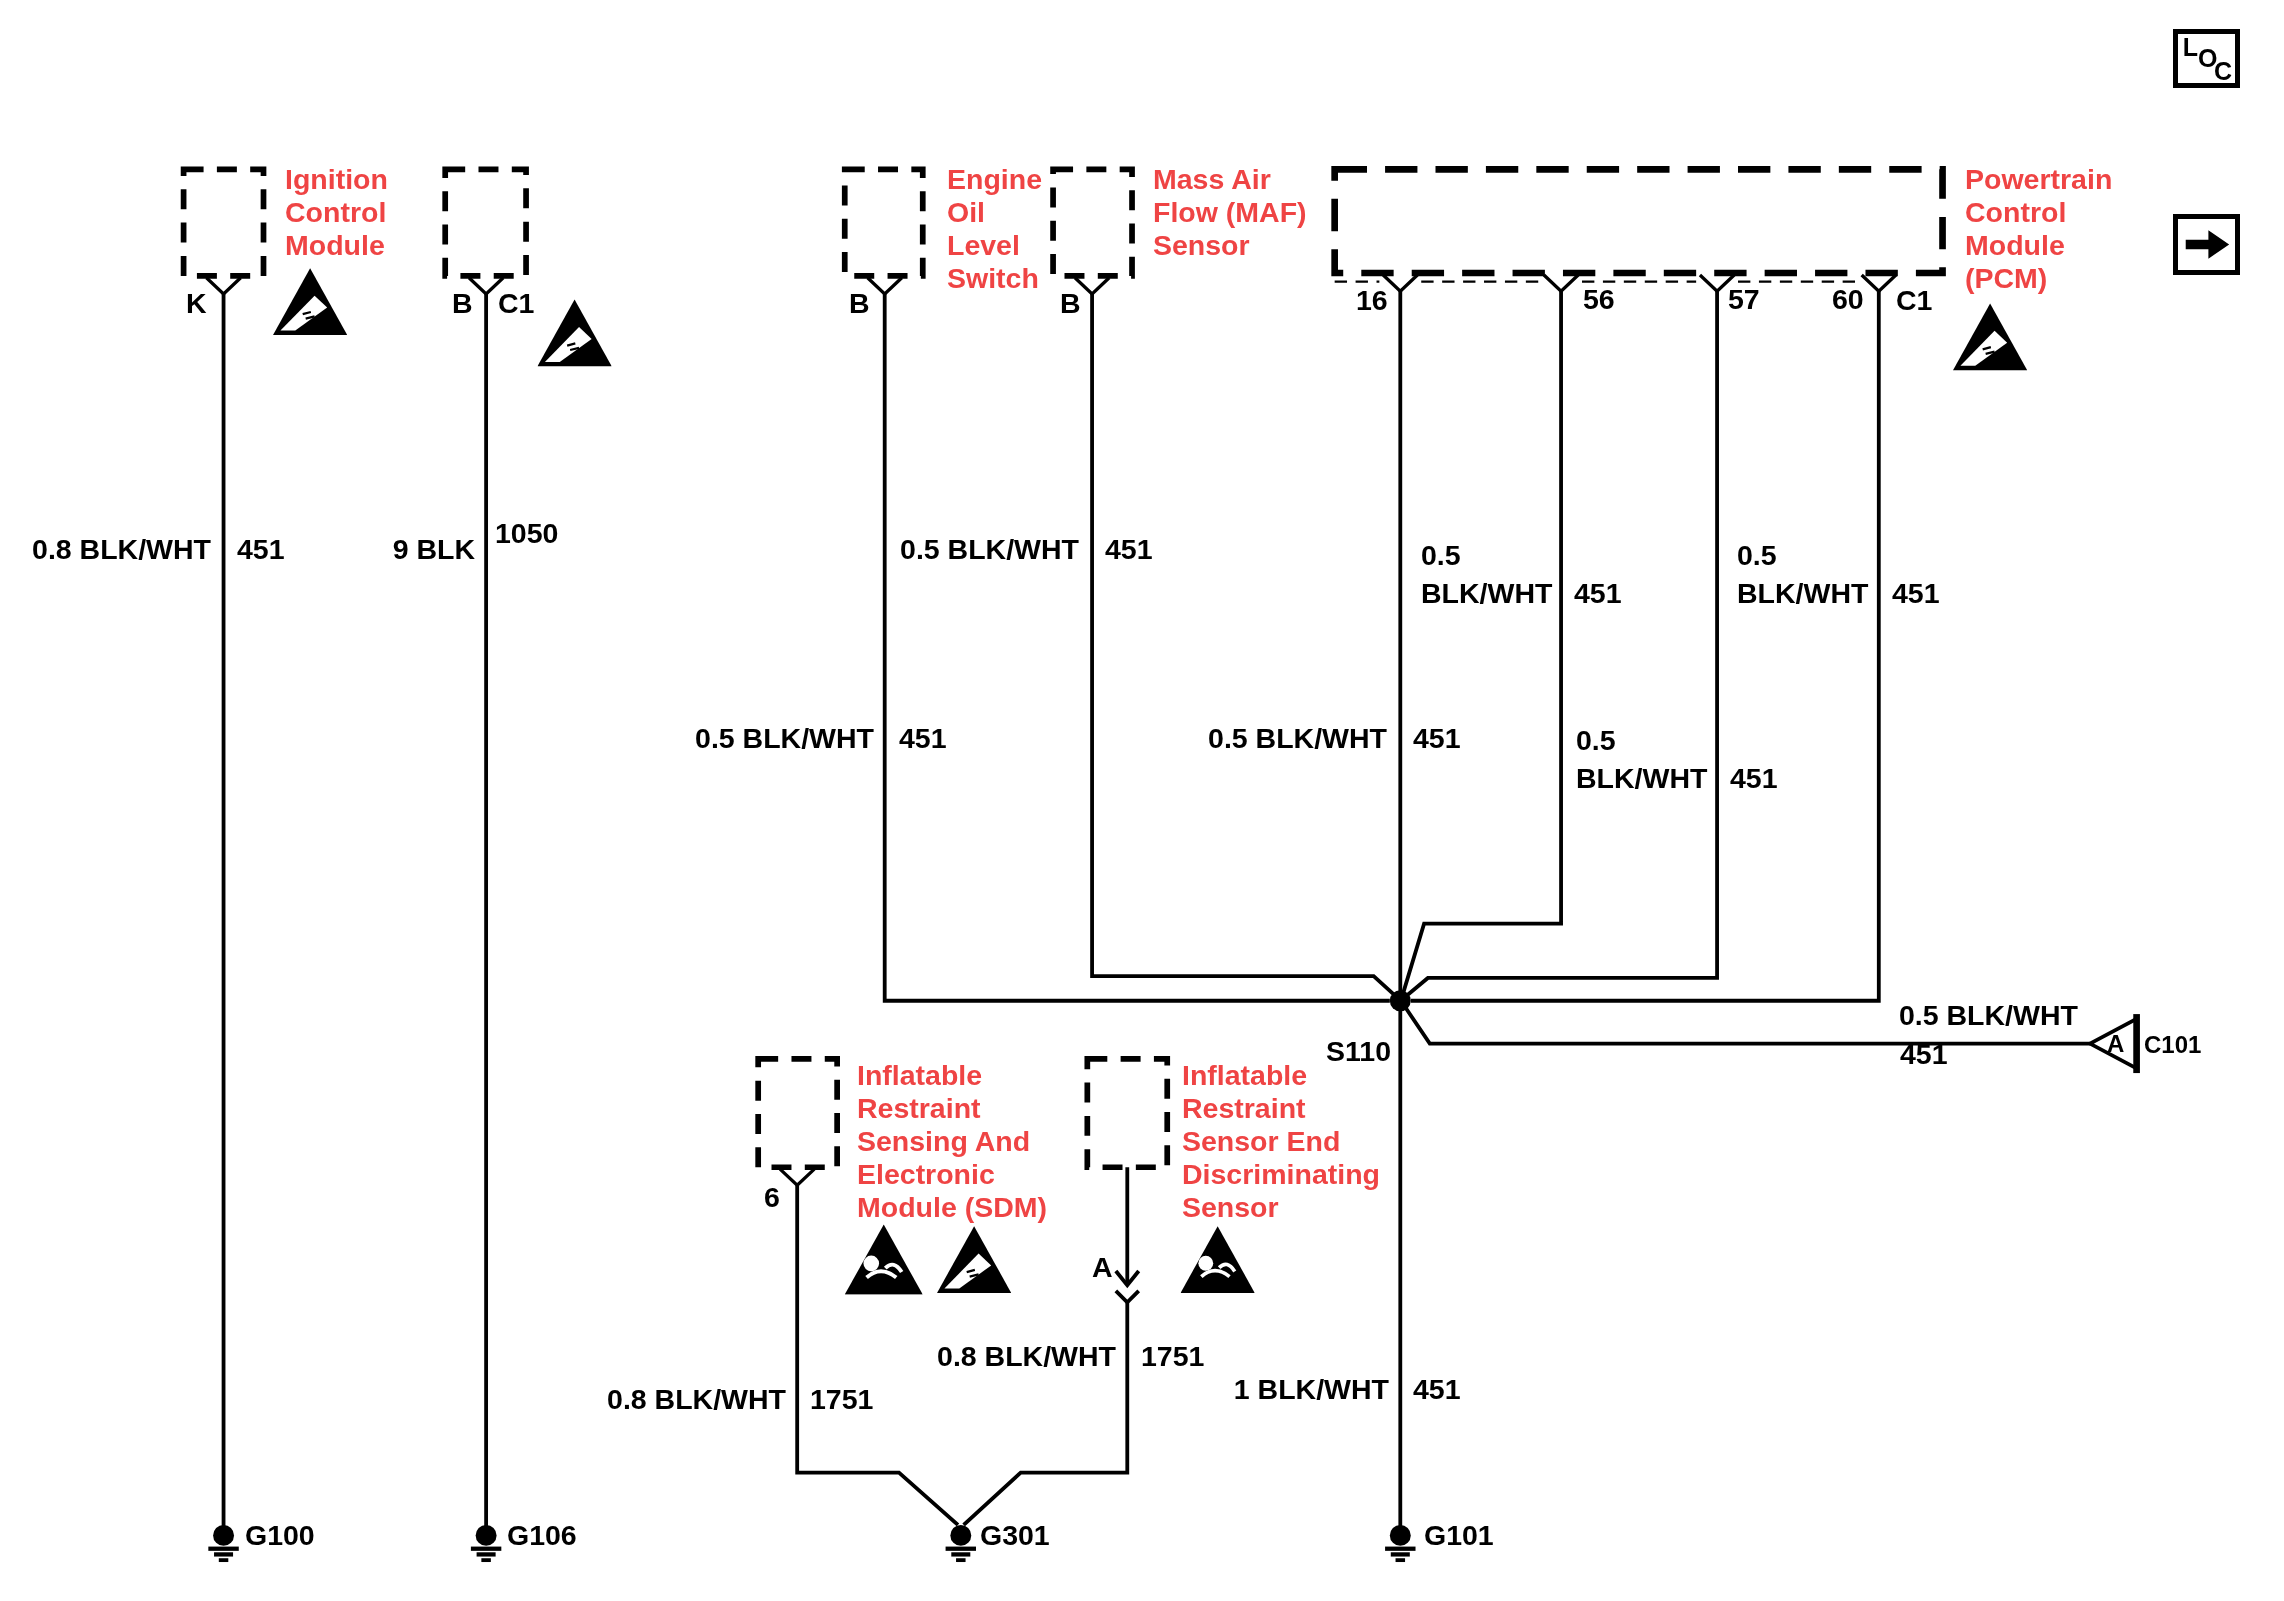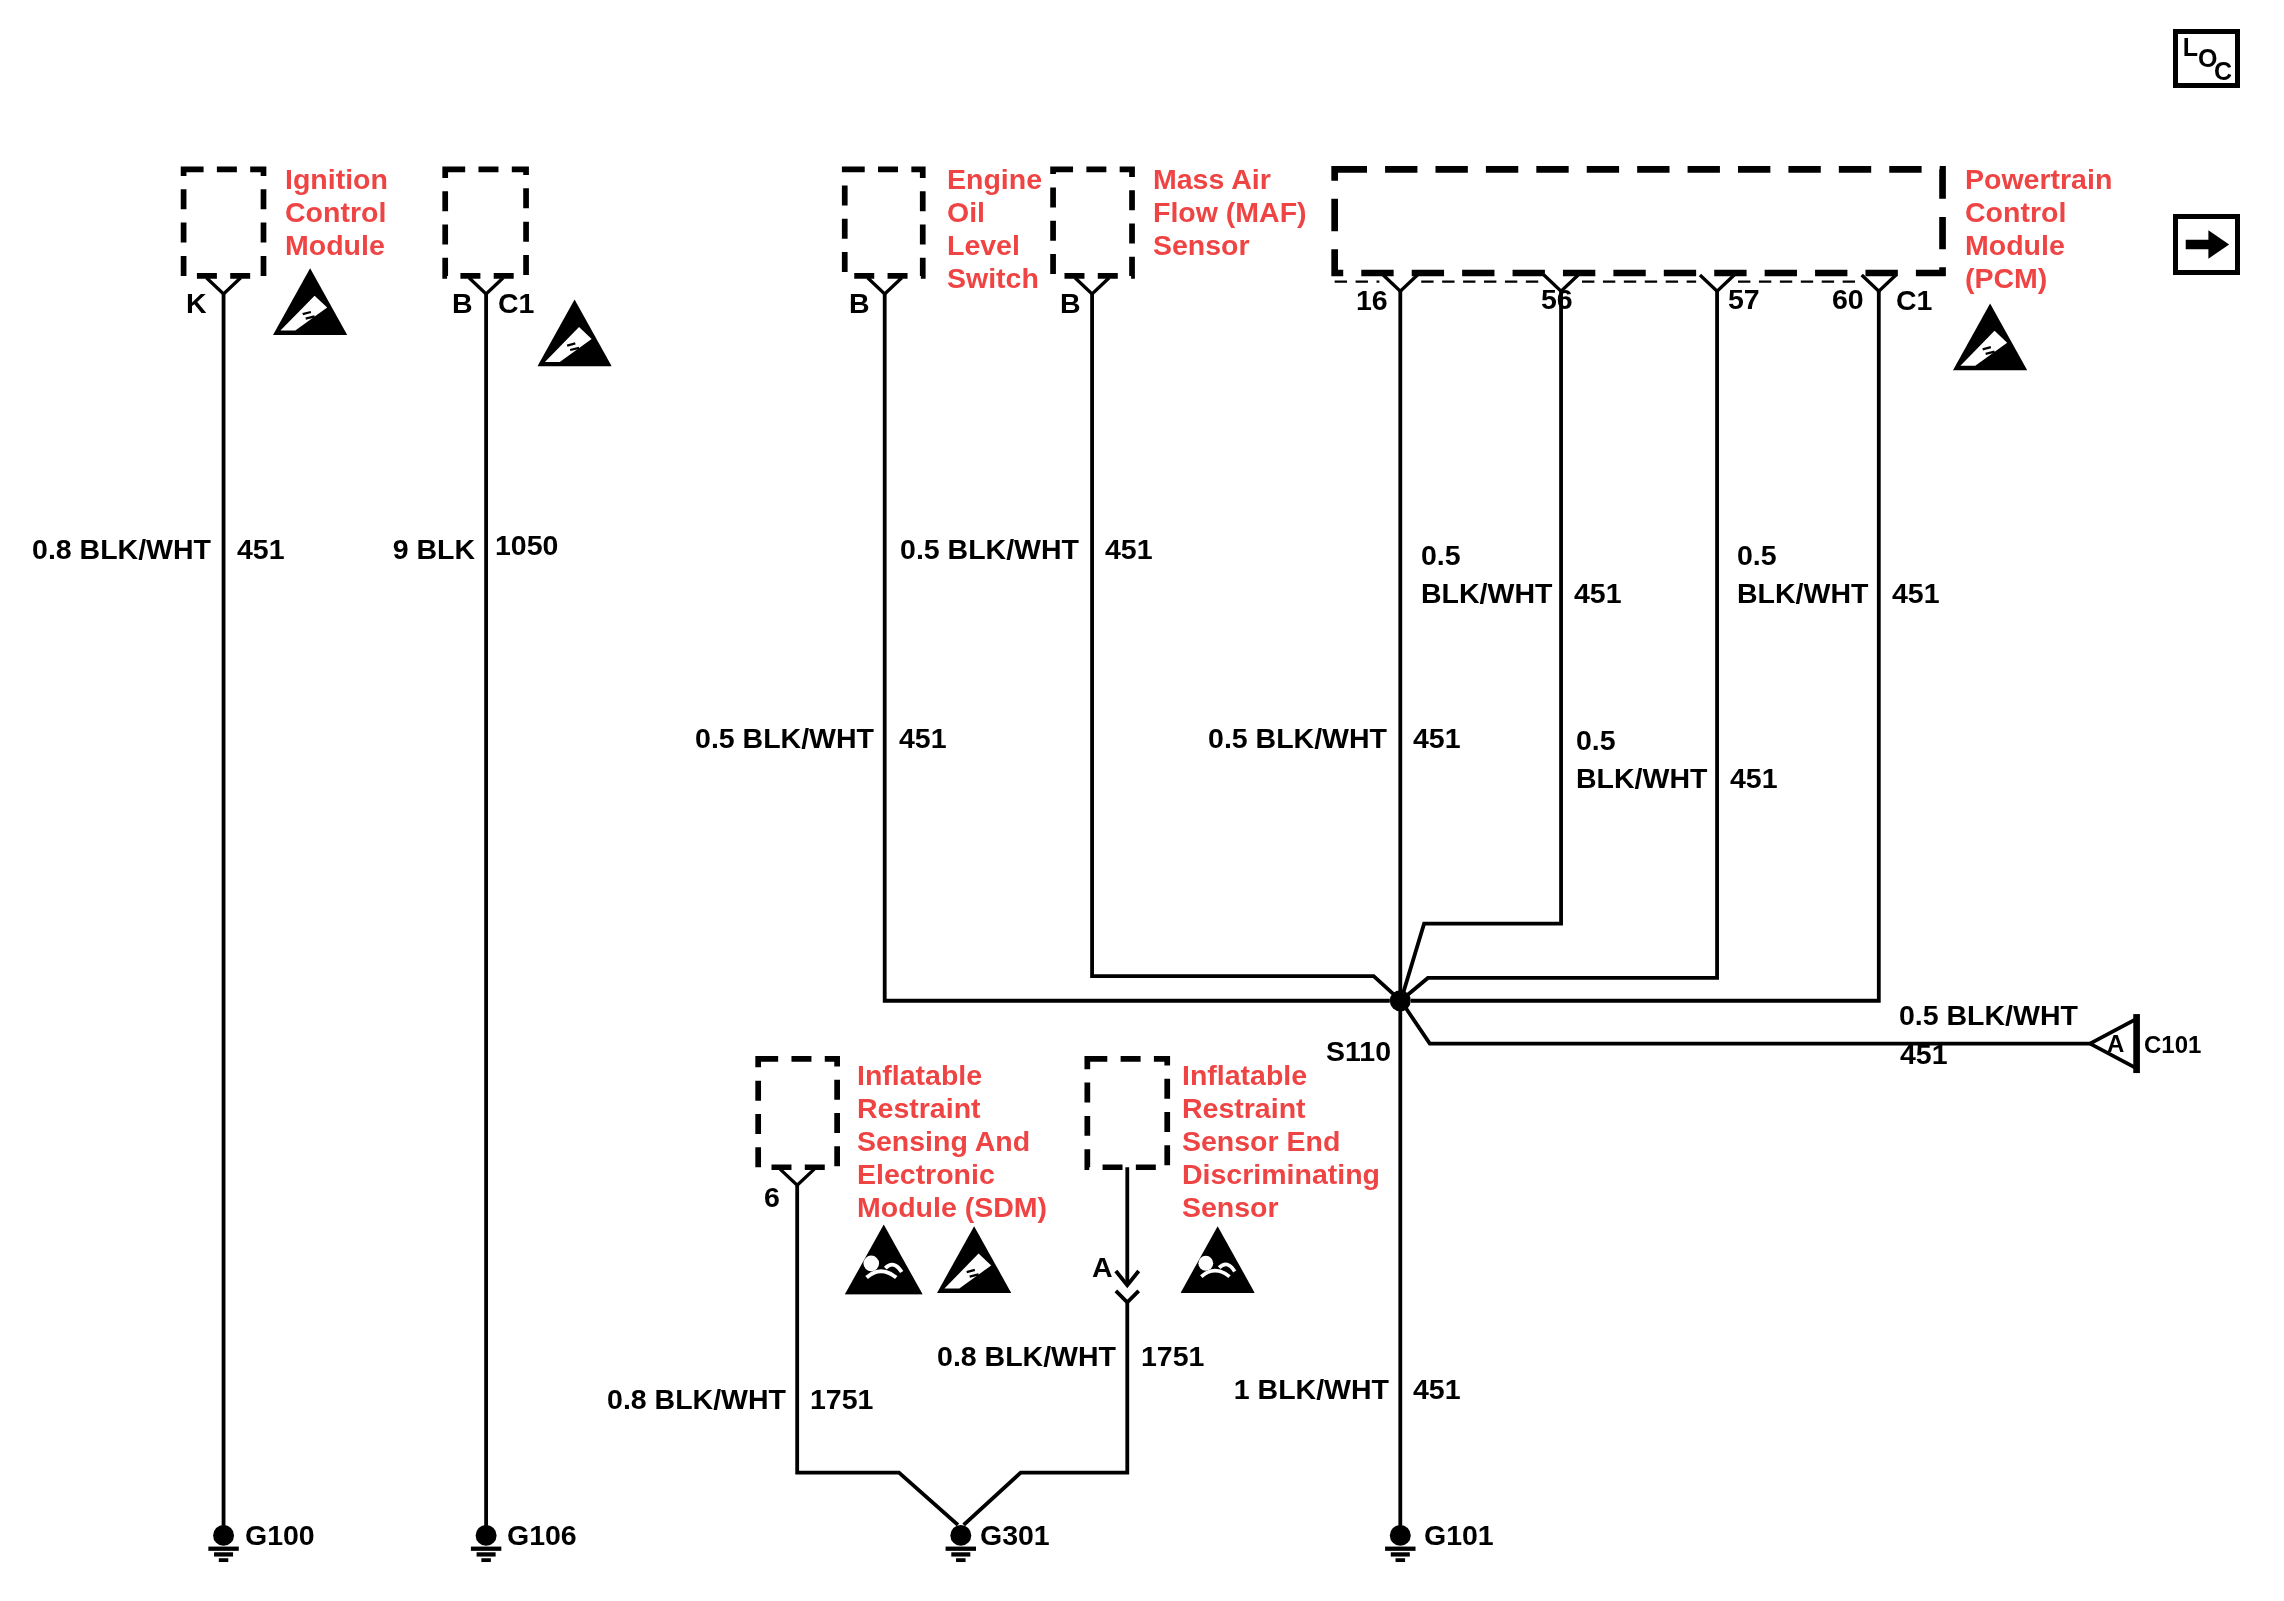--- a/index.html
+++ b/index.html
@@ -151,31 +151,31 @@
     <span>Discriminating</span>
     <span>Sensor</span>
   </div>
 
   <span class="t" style="left:186px;top:288px">K</span>
   <span class="t" style="left:452px;top:288px">B</span>
   <span class="t" style="left:498px;top:288px">C1</span>
   <span class="t" style="left:849px;top:288px">B</span>
   <span class="t" style="left:1060px;top:288px">B</span>
   <span class="t" style="left:1356px;top:285px">16</span>
-  <span class="t" style="left:1541px;top:284px">56</span>
+  <span class="t" style="left:1583px;top:284px">56</span>
   <span class="t" style="left:1728px;top:284px">57</span>
   <span class="t" style="left:1832px;top:284px">60</span>
   <span class="t" style="left:1896px;top:285px">C1</span>
   <span class="t" style="left:764px;top:1182px">6</span>
   <span class="t" style="left:1092px;top:1252px">A</span>
 
   <span class="t" style="right:2074px;top:534px">0.8 BLK/WHT</span>
   <span class="t" style="left:237px;top:534px">451</span>
   <span class="t" style="right:1810px;top:534px">9 BLK</span>
-  <span class="t" style="left:495px;top:530px">1050</span>
+  <span class="t" style="left:495px;top:518px">1050</span>
   <span class="t" style="right:1206px;top:534px">0.5 BLK/WHT</span>
   <span class="t" style="left:1105px;top:534px">451</span>
   <span class="t" style="left:1421px;top:540px">0.5</span>
   <span class="t" style="left:1421px;top:578px">BLK/WHT</span>
   <span class="t" style="left:1574px;top:578px">451</span>
   <span class="t" style="left:1737px;top:540px">0.5</span>
   <span class="t" style="left:1737px;top:578px">BLK/WHT</span>
   <span class="t" style="left:1892px;top:578px">451</span>
 
   <span class="t" style="right:1411px;top:723px">0.5 BLK/WHT</span>

